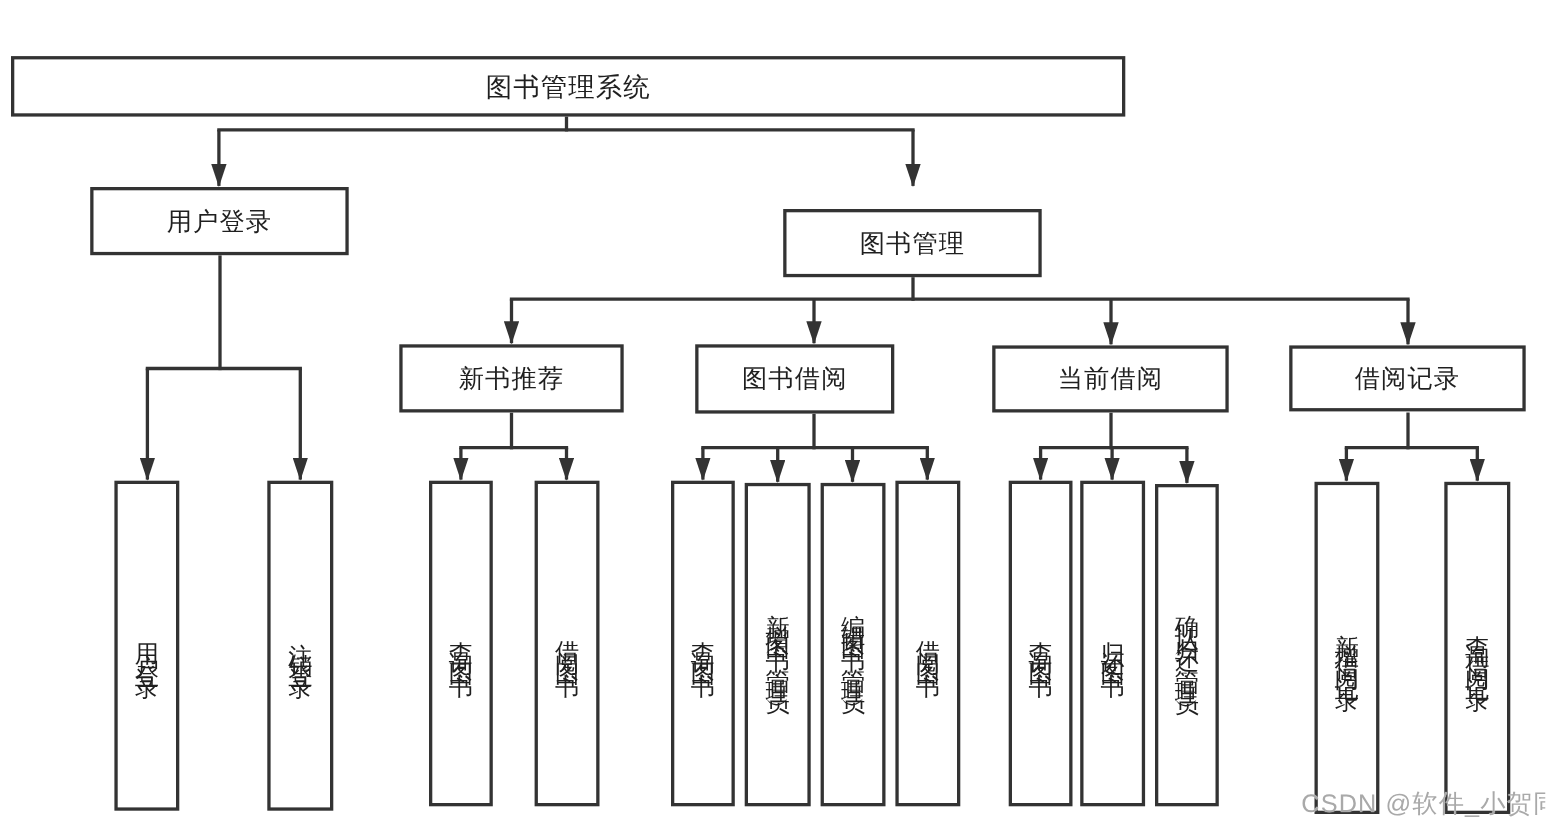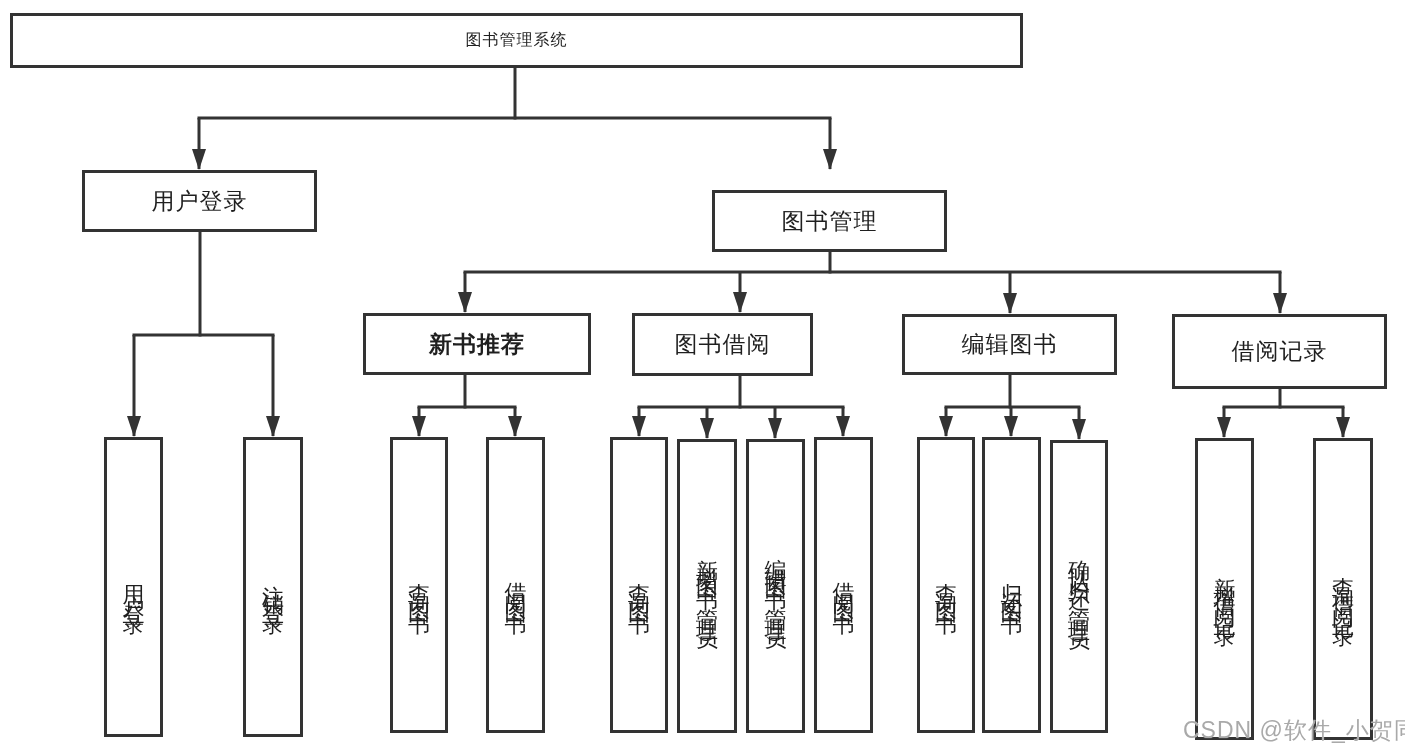--- a/index.html
+++ b/index.html
@@ -34,21 +34,22 @@
     justify-content: center;
     text-align: center;
     z-index: 2;
   }
   .h {
     font-size: 23px;
     letter-spacing: 1px;
     white-space: nowrap;
   }
   .root {
-    font-size: 16px;
+    font-size: 24px;
+    margin-top: 38px;
   }
   .v {
     writing-mode: vertical-rl;
     text-orientation: mixed;
     font-size: 22px;
     letter-spacing: 10px;
     line-height: 1;
   }
   .watermark {
     position: absolute;
@@ -134,24 +135,24 @@
       <line x1="1224" y1="407" x2="1224" y2="437" marker-end="url(#arrowhead)"></line>
       <line x1="1343" y1="407" x2="1343" y2="437" marker-end="url(#arrowhead)"></line>
     </g>
   </svg>
 
   <div class="node h root" style="left:10px; top:13px; width:1013px; height:55px;">图书管理系统</div>
 
   <div class="node h" style="left:82px; top:170px; width:235px; height:62px;">用户登录</div>
   <div class="node h" style="left:712px; top:170px; width:235px; height:62px;margin-top:20px;">图书管理</div>
 
-  <div class="node h" style="left:363px; top:313px; width:228px; height:62px;font-weight:bold;">新书推荐</div>
+  <div class="node h" style="left:363px; top:313px; width:204px; height:62px;">新书推荐</div>
   <div class="node h" style="left:632px; top:313px; width:181px; height:63px;">图书借阅</div>
-  <div class="node h" style="left:902px; top:314px; width:215px; height:61px;">编辑图书</div>
-  <div class="node h" style="left:1172px; top:314px; width:215px; height:75px;">借阅记录</div>
+  <div class="node h" style="left:902px; top:314px; width:215px; height:61px;">当前借阅</div>
+  <div class="node h" style="left:1172px; top:314px; width:215px; height:60px;">借阅记录</div>
 
   <div class="node v" style="left:104px; top:437px; width:59px; height:300px;">用户登录</div>
   <div class="node v" style="left:243px; top:437px; width:60px; height:300px;">注销登录</div>
 
   <div class="node v" style="left:390px; top:437px; width:58px; height:296px;">查询图书</div>
   <div class="node v" style="left:486px; top:437px; width:59px; height:296px;">借阅图书</div>
 
   <div class="node v" style="left:610px; top:437px; width:58px; height:296px;">查询图书</div>
   <div class="node v" style="left:677px; top:439px; width:60px; height:294px;">新增图书（管理员）</div>
   <div class="node v" style="left:746px; top:439px; width:59px; height:294px;">编辑图书（管理员）</div>

